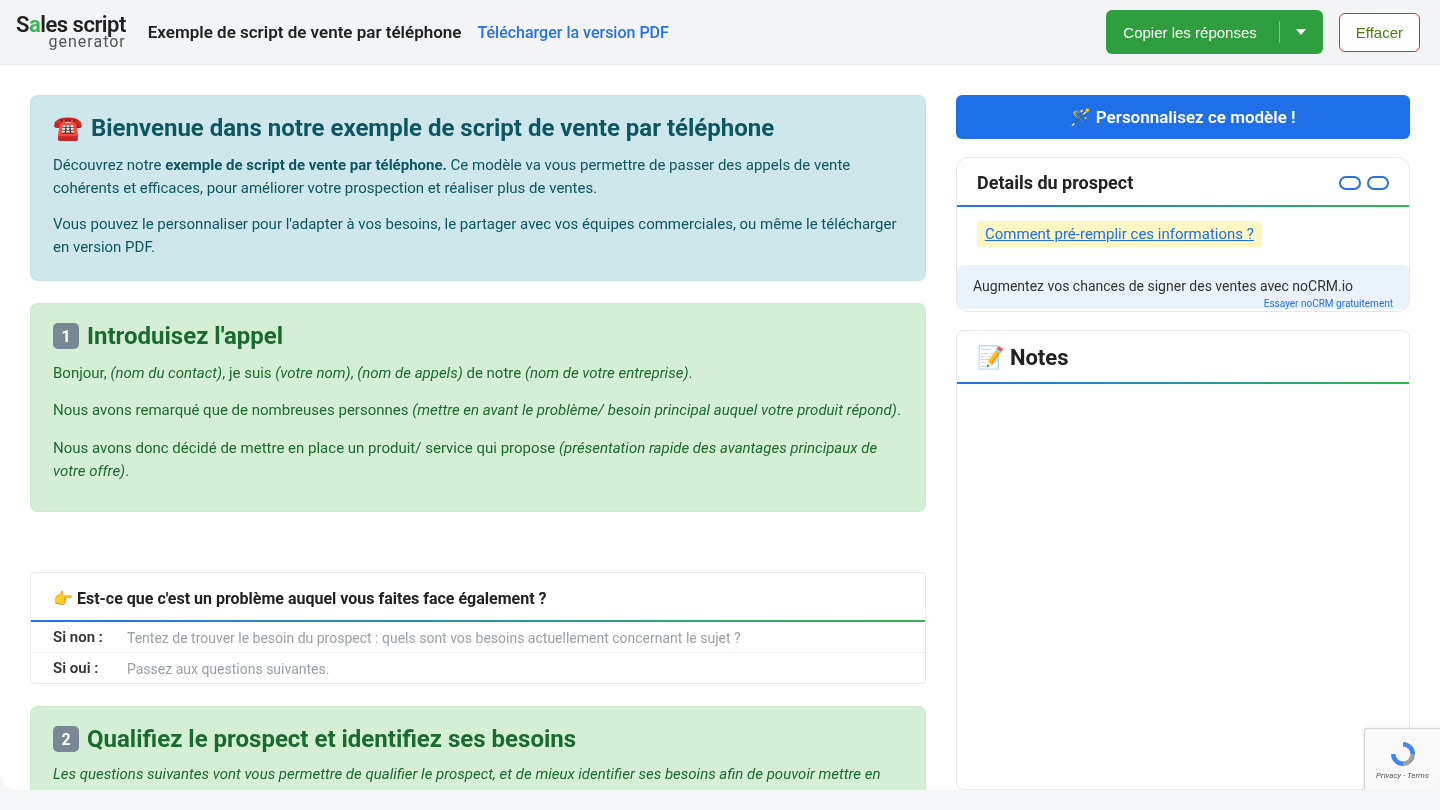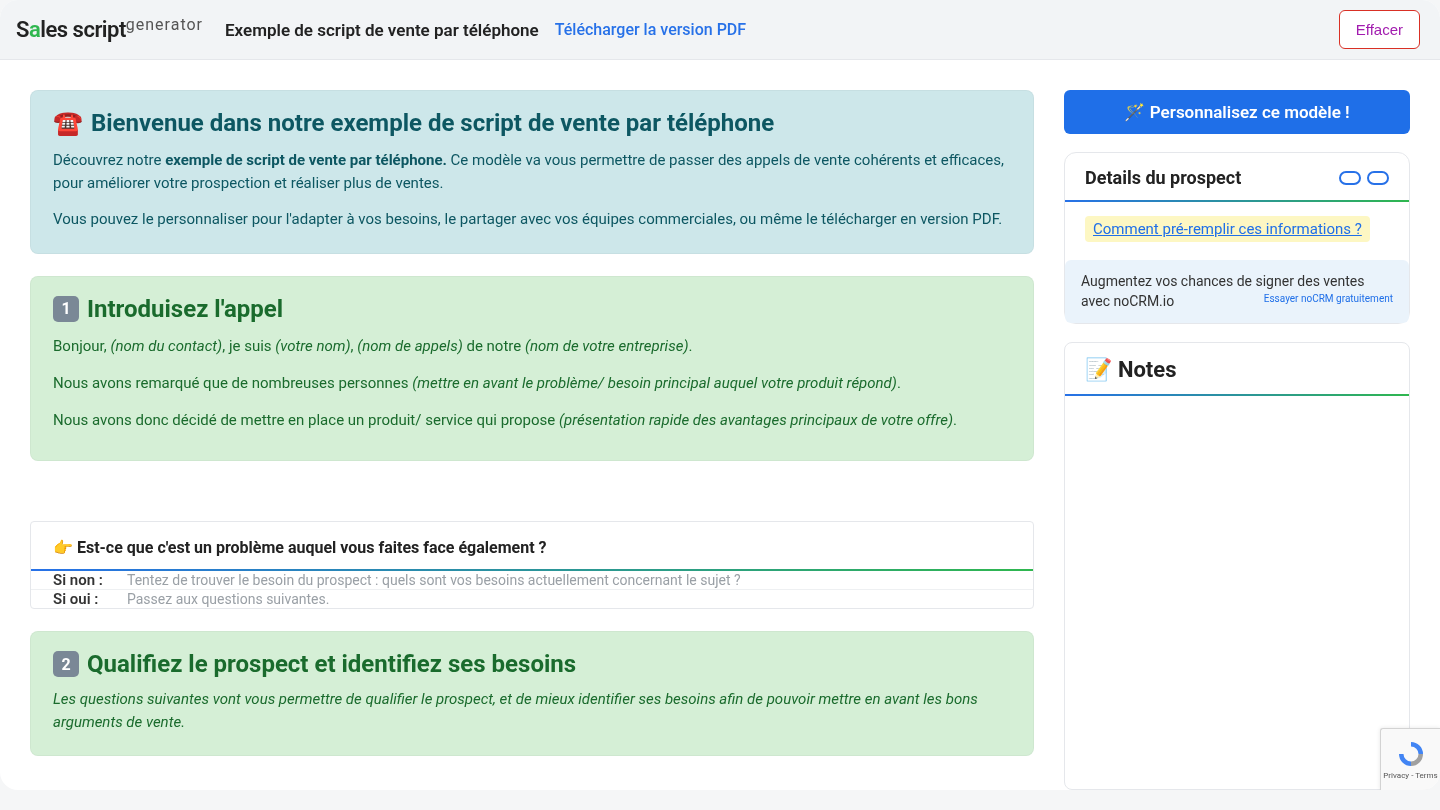--- a/index.html
+++ b/index.html
@@ -1,83 +1,88 @@
 <!DOCTYPE html>
 <html><head>
 <meta charset="utf-8">
 <style>
 * { box-sizing: border-box; margin: 0; padding: 0; }
 body { font-family: -apple-system, BlinkMacSystemFont, "Segoe UI", Roboto, Helvetica, Arial, sans-serif; background: #f5f6f7; color: #333; font-size: 14px; width: 1440px; height: 810px; overflow: hidden; position: relative; }
 .app { background: #fff; border-radius: 18px; margin: 0; height: 790px; overflow: hidden; position: relative; display: flex; flex-direction: column; }
 .topbar { display: flex; align-items: center; padding: 10px 20px 10px 10px; background: #f2f4f6; border-bottom: 1px solid #e5e7eb; gap: 16px; }
-.logo { display: flex; line-height: 1; padding: 4px 6px; }
+.logo { display: flex; flex-direction: column; line-height: 1; padding: 4px 6px; }
 .logo-top { font-size: 22px; font-weight: 600; color: #222; letter-spacing: -0.5px; }
 .logo-top .accent { color: #2fb74f; }
 .logo-bottom { font-size: 16px; font-weight: 400; color: #555; margin-top: -2px; letter-spacing: 1px; text-align: right; }
 .topbar-title { font-size: 17px; font-weight: 600; color: #222; flex: 0 0 auto; }
 .topbar-link { color: #2771e8; font-size: 16px; font-weight: 500; text-decoration: none; }
 .topbar-spacer { flex: 1; }
 .btn { border-radius: 6px; padding: 10px 16px; font-size: 15px; font-weight: 500; cursor: pointer; border: 1px solid transparent; display: inline-flex; align-items: center; gap: 10px; }
 .btn-green { background: #2e9e3f; color: #fff; }
 .btn-green .caret { width: 0; height: 0; border-left: 5px solid transparent; border-right: 5px solid transparent; border-top: 6px solid #fff; margin-left: 8px; }
 .btn-green .sep { width: 1px; height: 22px; background: rgba(255,255,255,0.4); margin-left: 12px; margin-right: -2px; }
-.btn-outline-red { background: #fff; color: #a21caf; border: 1px solid #d93025; }
+.btn-outline-red { background: #fff; color: #4d7c0f; border: 1px solid #d93025; }
 .content { display: flex; gap: 30px; padding: 30px 30px 0 30px; flex: 1; overflow: hidden; }
 .main-col { flex: 1; display: flex; flex-direction: column; gap: 22px; }
-.side-col { width: 346px; display: flex; flex-direction: column; gap: 18px; }
+.side-col { width: 454px; display: flex; flex-direction: column; gap: 18px; }
 .panel { border-radius: 8px; padding: 18px 22px 22px 22px; border: 1px solid rgba(0,0,0,0.03); }
 .panel-welcome { background: #cde7ea; }
 .panel-welcome h2 { font-size: 24px; font-weight: 700; color: #0d5762; display: flex; align-items: center; gap: 8px; margin-bottom: 12px; }
 .panel-welcome p { font-size: 15px; color: #0d5762; line-height: 1.5; margin-bottom: 14px; }
 .panel-welcome p:last-child { margin-bottom: 0; }
 .panel-intro { background: #d5efd6; }
 .panel-intro h2 { font-size: 24px; font-weight: 700; color: #1a6b2d; display: flex; align-items: center; gap: 8px; margin-bottom: 12px; }
 .panel-intro p { font-size: 15px; color: #1a6b2d; line-height: 1.55; margin-bottom: 14px; }
 .panel-intro p:last-child { margin-bottom: 6px; }
 em.fill { font-style: italic; }
 .panel-question { background: #fff; border: 1px solid #e5e7eb; border-radius: 4px; margin-top: 38px; }
 .panel-question .q-header { padding: 16px 22px 12px 22px; border-bottom: 2px solid; border-image: linear-gradient(to right, #2771e8, #2fb74f) 1; font-size: 16px; font-weight: 700; color: #222; }
-.q-row { display: flex; align-items: center; padding: 0 22px; gap: 14px; }
+.q-row { display: flex; align-items: flex-end; padding: 6px 22px; gap: 14px; }
 .q-row + .q-row { border-top: 1px solid #eef0f2; }
 .q-label { font-size: 15px; font-weight: 600; color: #333; min-width: 60px; }
 .q-input { flex: 1; border: none; font-size: 14px; color: #9aa0a6; background: transparent; outline: none; font-family: inherit; }
 .q-input::placeholder { color: #9aa0a6; }
 .panel-qualify { background: #d5efd6; }
 .panel-qualify h2 { font-size: 24px; font-weight: 700; color: #1a6b2d; display: flex; align-items: center; gap: 8px; margin-bottom: 10px; }
 .panel-qualify p { font-size: 15px; color: #1a6b2d; line-height: 1.5; font-style: italic; }
 .btn-personalize { background: #1f6fe8; color: #fff; border-radius: 6px; padding: 12px 18px; font-size: 17px; font-weight: 600; text-align: center; cursor: pointer; }
 .side-card { background: #fff; border: 1px solid #e5e7eb; border-radius: 12px; }
 .side-card .sc-header { padding: 14px 20px 12px 20px; display: flex; align-items: center; justify-content: space-between; border-bottom: 2px solid; border-image: linear-gradient(to right, #2771e8, #2fb74f) 1; }
 .sc-title { font-size: 18px; font-weight: 700; color: #222; }
 .sc-toggles { display: flex; gap: 6px; }
 .tog { width: 22px; height: 14px; border: 2px solid #2771e8; border-radius: 8px; }
 .sc-body { padding: 14px 20px 18px 20px; }
 .prefill-link { background: #fdf7c3; color: #1f6fe8; padding: 4px 8px; border-radius: 4px; font-size: 15px; display: inline-block; }
 .promo { background: #eaf3fb; border-radius: 6px; padding: 12px 16px; font-size: 14px; color: #333; line-height: 1.4; }
 .promo a { color: #1f6fe8; float: right; text-decoration: none; font-size: 10px; }
 .notes-card { background: #fff; border: 1px solid #e5e7eb; border-radius: 8px; flex: 1; display: flex; flex-direction: column; }
 .notes-header { padding: 14px 20px 12px 20px; border-bottom: 2px solid; border-image: linear-gradient(to right, #2771e8, #2fb74f) 1; font-size: 22px; font-weight: 700; color: #222; }
 .notes-body { flex: 1; padding: 10px; }
-.recaptcha { position: absolute; right: 0; bottom: 0; width: 60px; height: 62px; background: #f9f9f9; border: 1px solid #d3d3d3; border-right: none; border-bottom: none; border-radius: 3px 0 0 0; box-shadow: 0 0 4px rgba(0,0,0,0.1); display: flex; flex-direction: column; align-items: center; justify-content: center; font-size: 8px; color: #555; gap: 2px; }
+.recaptcha { position: absolute; right: 0; bottom: 0; width: 76px; height: 62px; background: #f9f9f9; border: 1px solid #d3d3d3; border-right: none; border-bottom: none; border-radius: 3px 0 0 0; box-shadow: 0 0 4px rgba(0,0,0,0.1); display: flex; flex-direction: column; align-items: center; justify-content: center; font-size: 8px; color: #555; gap: 2px; font-style: italic; }
 .recaptcha svg { width: 30px; height: 30px; }
 .num-badge { display:inline-flex; align-items:center; justify-content:center; width:26px; height:26px; background:#7a8896; color:#fff; border-radius:5px; font-size:16px; font-weight:700; }
 strong { font-weight:700; }
 </style>
 </head>
 <body>
 
 <div class="app">
   <div class="topbar">
     <div class="logo">
       <div class="logo-top"><span>S</span><span class="accent">a</span><span>les script</span></div>
       <div class="logo-bottom">generator</div>
     </div>
     <div class="topbar-title">Exemple de script de vente par téléphone</div>
     <a class="topbar-link" href="#">Télécharger la version PDF</a>
     <div class="topbar-spacer"></div>
+    <button class="btn btn-green">
+      <span>Copier les réponses</span>
+      <span class="sep"></span>
+      <span class="caret"></span>
+    </button>
     <button class="btn btn-outline-red">Effacer</button>
   </div>
 
   <div class="content">
     <div class="main-col">
 
       <div class="panel panel-welcome">
         <h2>
             <span>☎️</span>
             <span>Bienvenue dans notre exemple de script de vente par téléphone</span>

